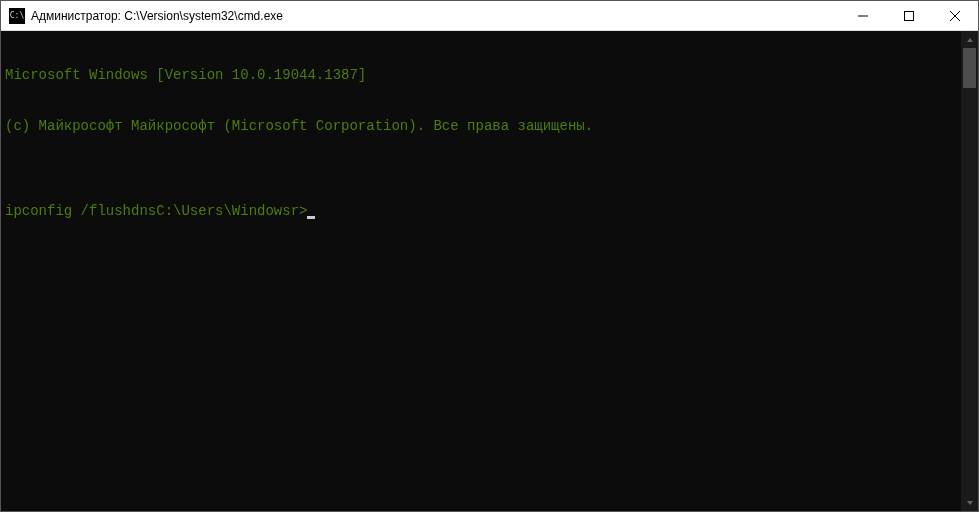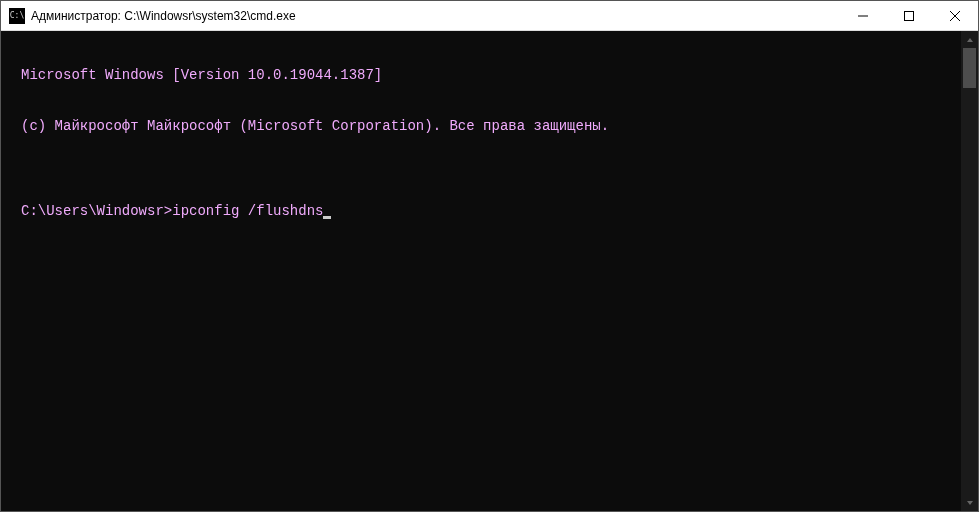--- a/index.html
+++ b/index.html
@@ -67,25 +67,25 @@
     .win-btn svg { width: 10px; height: 10px; }
     .client-area {
       flex: 1;
       display: flex;
       background: #0c0c0c;
       position: relative;
     }
     .terminal {
       flex: 1;
       background: #0c0c0c;
-      color: #f0abfc;
+      color: #4d7c0f;
       font-family: Consolas, "Courier New", monospace;
       font-size: 14px;
       line-height: 17px;
-      padding: 2px 20px;
+      padding: 2px 4px;
       white-space: pre;
       overflow: hidden;
     }
     .terminal .line { display: block; }
     .prompt-line { display: flex; }
     .cursor {
       display: inline-block;
       width: 8px;
       height: 3px;
       background: #cccccc;
@@ -124,21 +124,21 @@
     }
   </style>
 </head>
 <body>
 
 <div class="window">
   <div class="titlebar">
     <div class="titlebar-icon">
       <span class="titlebar-icon-inner">C:\</span>
     </div>
-    <div class="titlebar-text">Администратор: C:\Windowsr\system32\cmd.exe</div>
+    <div class="titlebar-text">Администратор: C:\Version\system32\cmd.exe</div>
     <div class="window-controls">
       <button class="win-btn">
         <svg viewBox="0 0 10 10">
             <line x1="0" y1="5" x2="10" y2="5" stroke="#000" stroke-width="1"></line>
           </svg>
       </button>
       <button class="win-btn">
         <svg viewBox="0 0 10 10">
             <rect x="0.5" y="0.5" width="9" height="9" fill="none" stroke="#000" stroke-width="1"></rect>
           </svg>
@@ -149,21 +149,21 @@
             <line x1="10" y1="0" x2="0" y2="10" stroke="#000" stroke-width="1"></line>
           </svg>
       </button>
     </div>
   </div>
   <div class="client-area">
     <div class="terminal">
       <span class="line">Microsoft Windows [Version 10.0.19044.1387]</span>
       <span class="line">(c) Майкрософт Майкрософт (Microsoft Corporation). Все права защищены.</span>
       <span class="line"></span>
-      <span class="prompt-line"><span>C:\Users\Windowsr&gt;</span><span>ipconfig /flushdns</span><span class="cursor"></span></span>
+      <span class="prompt-line"><span>ipconfig /flushdns</span><span>C:\Users\Windowsr&gt;</span><span class="cursor"></span></span>
     </div>
     <div class="scrollbar">
       <div class="scrollbar-arrow">
         <svg viewBox="0 0 8 8">
             <polygon points="4,2 7,6 1,6" fill="#666"></polygon>
           </svg>
       </div>
       <div class="scrollbar-track">
         <div class="scrollbar-thumb"></div>
       </div>

